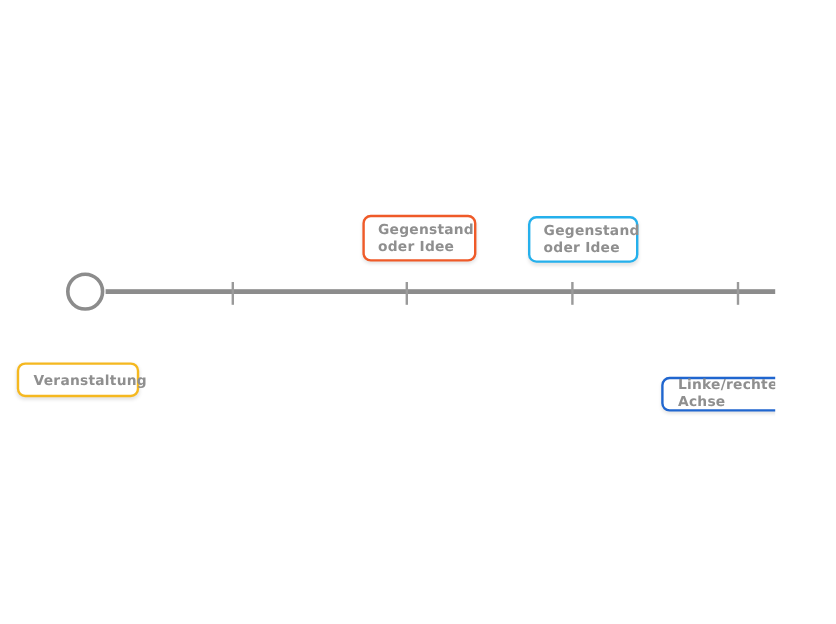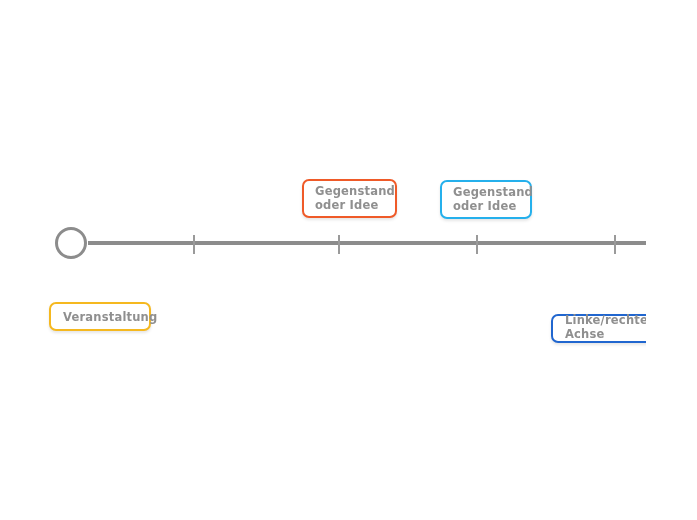--- a/index.html
+++ b/index.html
@@ -86,21 +86,20 @@
     line-height: 13.5px;
   }
   .node-event-yellow {
     left: 14px;
     top: 302px;
     width: 102px;
     height: 29px;
     border-color: #f5b81f;
     padding: 0 0 0 12px;
     font-size: 11.5px;
-    margin-left: 35px;
   }
   .node-axis-blue {
     left: 551px;
     top: 314px;
     width: 132px;
     height: 29px;
     border-color: #2066cf;
     padding: 0 0 4px 12px;
     font-size: 11.5px;
   }

